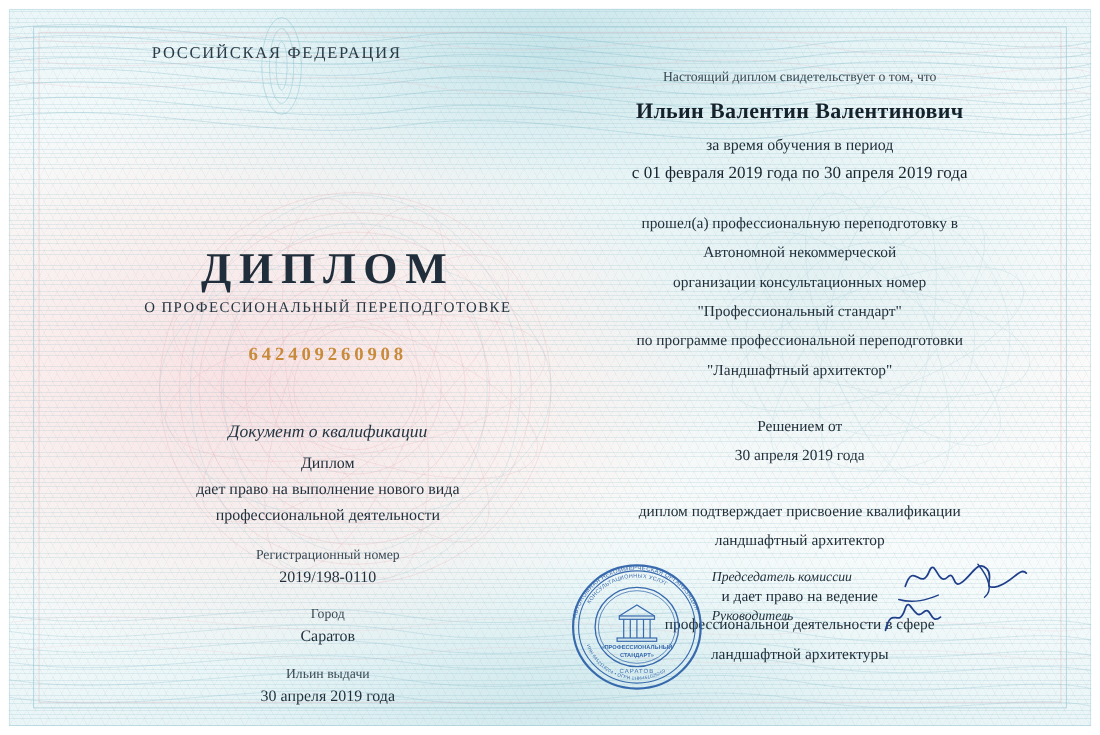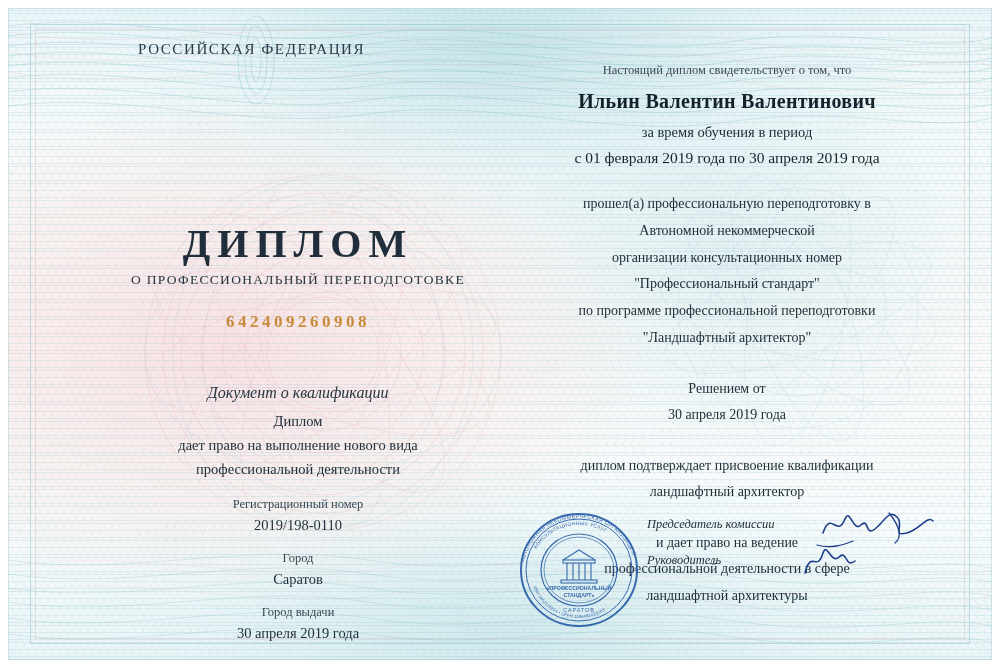--- a/index.html
+++ b/index.html
@@ -324,21 +324,21 @@
       <div class="left-line">Диплом</div>
       <div class="left-line" style="margin-top:2px">дает право на выполнение нового вида</div>
       <div class="left-line" style="margin-top:2px">профессиональной деятельности</div>
 
       <div class="small-label">Регистрационный номер</div>
       <div class="value-line">2019/198-0110</div>
 
       <div class="small-label">Город</div>
       <div class="value-line">Саратов</div>
 
-      <div class="small-label">Город выдачи</div>
+      <div class="small-label">Ильин выдачи</div>
       <div class="value-line">30 апреля 2019 года</div>
     </div>
 
     <div class="right-col">
       <div class="r-small">Настоящий диплом свидетельствует о том, что</div>
       <div class="r-name">Ильин Валентин Валентинович</div>
       <div class="r-line">за время обучения в период</div>
       <div class="r-period">с 01 февраля 2019 года по 30 апреля 2019 года</div>
 
       <div class="r-block">прошел(а) профессиональную переподготовку в</div>

